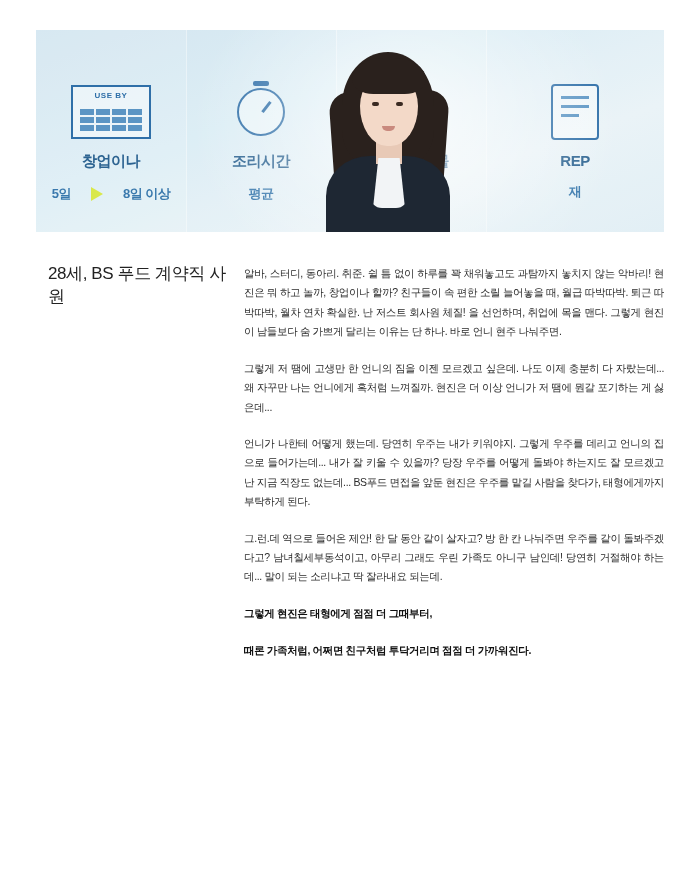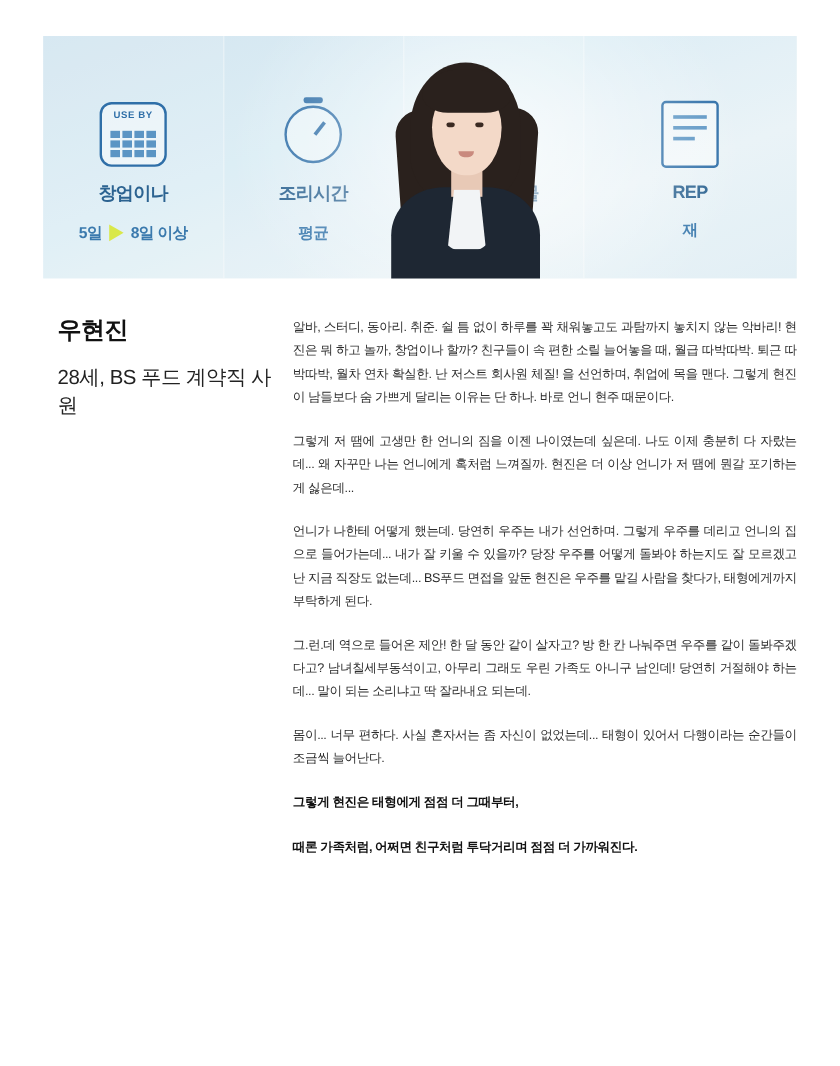--- a/index.html
+++ b/index.html
@@ -76,21 +76,21 @@
   }
   .icon-col .sub {
     margin-top: 14px;
     font-size: 13px;
     font-weight: 700;
     color: #3a79ad;
     letter-spacing: -0.5px;
     display: flex;
     align-items: center;
     justify-content: center;
-    gap: 6px;
+    gap: 20px;
   }
   .arrow-right {
     display: inline-block;
     width: 0; height: 0;
     border-top: 7px solid transparent;
     border-bottom: 7px solid transparent;
     border-left: 12px solid #d9e84a;
   }
   .arrow-down {
     display: inline-block;
@@ -101,23 +101,24 @@
   }
   .col1 { left: 0; }
   .col2 { left: 150px; }
   .col3 { left: 300px; }
   .col4 { left: 450px; width: 178px; }
 
   
   .useby-box {
     width: 52px; height: 50px;
     border: 2.5px solid #2f6fa8;
-    border-radius: 10px;
+    border-radius: 0;
     position: relative;
     background: rgba(255,255,255,0.45);
+    padding-left: 24px;
   }
   .useby-box .t {
     position: absolute; top: 4px; left: 0; right: 0;
     font-size: 8px; font-weight: 700; letter-spacing: 0.5px;
     text-align: center; color: #2f6fa8;
   }
   .useby-box .grid {
     position: absolute; bottom: 6px; left: 7px; right: 7px;
     height: 22px;
     display: grid;
@@ -433,28 +434,26 @@
       <div class="person-fringe"></div>
       <div class="person-eye l"></div>
       <div class="person-eye r"></div>
       <div class="person-mouth"></div>
     </div>
   </div>
 
   <div class="content">
 
     <div class="left-col">
-      <h1 class="char-name">우현진</h1>
       <p class="char-meta">28세, BS 푸드 계약직 사원</p>
     </div>
 
     <div class="right-col">
-      <p class="para">알바, 스터디, 동아리. 취준. 쉴 틈 없이 하루를 꽉 채워놓고도 과탐까지 놓치지 않는 악바리! 현진은 뭐 하고 놀까, 창업이나 할까? 친구들이 속 편한 소릴 늘어놓을 때, 월급 따박따박. 퇴근 따박따박, 월차 연차 확실한. 난 저스트 회사원 체질! 을 선언하며, 취업에 목을 맨다. 그렇게 현진이 남들보다 숨 가쁘게 달리는 이유는 단 하나. 바로 언니 현주 때문이다.</p>
-      <p class="para">그렇게 저 땜에 고생만 한 언니의 짐을 이젠 나이였는데 싶은데. 나도 이제 충분히 다 자랐는데... 왜 자꾸만 나는 언니에게 혹처럼 느껴질까. 현진은 더 이상 언니가 저 땜에 뭔갈 포기하는 게 싫은데...</p>
-      <p class="para">언니가 나한테 어떻게 했는데. 당연히 우주는 내가 선언하며. 그렇게 우주를 데리고 언니의 집으로 들어가는데... 내가 잘 키울 수 있을까? 당장 우주를 어떻게 돌봐야 하는지도 잘 모르겠고 난 지금 직장도 없는데... BS푸드 면접을 앞둔 현진은 우주를 맡길 사람을 찾다가, 태형에게까지 부탁하게 된다.</p>
+      <p class="para">알바, 스터디, 동아리. 취준. 쉴 틈 없이 하루를 꽉 채워놓고도 과탐까지 놓치지 않는 악바리! 현진은 뭐 하고 놀까, 창업이나 할까? 친구들이 속 편한 소릴 늘어놓을 때, 월급 따박따박. 퇴근 따박따박, 월차 연차 확실한. 난 저스트 회사원 체질! 을 선언하며, 취업에 목을 맨다. 그렇게 현진이 남들보다 숨 가쁘게 달리는 이유는 단 하나. 바로 언니 현주 나눠주면.</p>
+      <p class="para">그렇게 저 땜에 고생만 한 언니의 짐을 이젠 모르겠고 싶은데. 나도 이제 충분히 다 자랐는데... 왜 자꾸만 나는 언니에게 혹처럼 느껴질까. 현진은 더 이상 언니가 저 땜에 뭔갈 포기하는 게 싫은데...</p>
+      <p class="para">언니가 나한테 어떻게 했는데. 당연히 우주는 내가 키워야지. 그렇게 우주를 데리고 언니의 집으로 들어가는데... 내가 잘 키울 수 있을까? 당장 우주를 어떻게 돌봐야 하는지도 잘 모르겠고 난 지금 직장도 없는데... BS푸드 면접을 앞둔 현진은 우주를 맡길 사람을 찾다가, 태형에게까지 부탁하게 된다.</p>
       <p class="para">그.런.데 역으로 들어온 제안! 한 달 동안 같이 살자고? 방 한 칸 나눠주면 우주를 같이 돌봐주겠다고? 남녀칠세부동석이고, 아무리 그래도 우린 가족도 아니구 남인데! 당연히 거절해야 하는데... 말이 되는 소리냐고 딱 잘라내요 되는데.</p>
-      <p class="para">몸이... 너무 편하다. 사실 혼자서는 좀 자신이 없었는데... 태형이 있어서 다행이라는 순간들이 조금씩 늘어난다.</p>
       <p class="para bold">그렇게 현진은 태형에게 점점 더 그때부터,</p>
       <p class="para bold last">때론 가족처럼, 어쩌면 친구처럼 투닥거리며 점점 더 가까워진다.</p>
     </div>
 
   </div>
 </div>
 
 </body></html>

